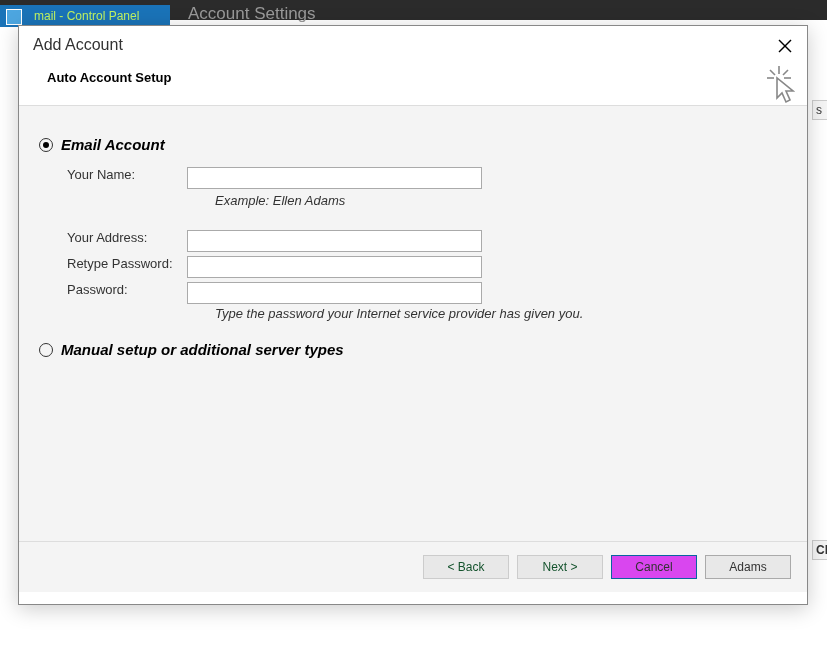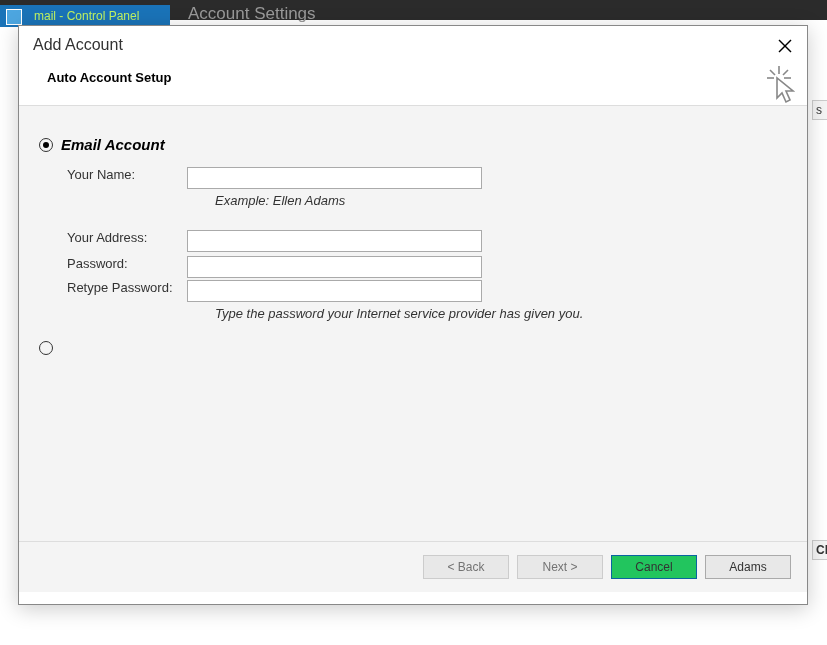--- a/index.html
+++ b/index.html
@@ -187,27 +187,27 @@
     .btn {
       min-width: 86px;
       height: 24px;
       border: 1px solid #aaa;
       background: #e8e8e8;
       font-size: 12px;
       cursor: pointer;
       color: #333;
     }
     .btn.disabled {
-      color: #737373;
+      color: #14532d;
       cursor: default;
       border-color: #ccc;
     }
     .btn.primary {
       border: 1px solid #0a64a0;
-      background: #22c55e;
+      background: #d946ef;
     }
   </style>
 </head>
 <body>
 
 <div class="backdrop"></div>
 <div class="ctrl-panel-tab">mail - Control Panel</div>
 <div class="bg-label">Account Settings</div>
 <div class="right-fragment">s</div>
 <div class="right-fragment f2">Cl</div>
@@ -252,33 +252,34 @@
           <span class="form-label">Your Name:</span>
           <input class="form-input" value="" style="">
         </div>
         <div class="form-hint">Example: Ellen Adams</div>
 
         <div class="form-row">
           <span class="form-label">Your Address:</span>
           <input class="form-input" value="" style="">
         </div>
 
+        <div class="form-row">
+          <span class="form-label">Retype Password:</span>
+          <input type="password" class="form-input" value="" style="">
+        </div>
         <div class="form-row gap-after">
           <span class="form-label">Password:</span>
           <input type="password" class="form-input" value="" style="">
         </div>
-        <div class="form-row">
-          <span class="form-label">Retype Password:</span>
-          <input type="password" class="form-input" value="" style="">
-        </div>
         <div class="form-hint last">Type the password your Internet service provider has given you.</div>
       </div>
 
       <div class="radio-row">
         <span class="radio"></span>
+        <span class="radio-label">Manual setup or additional server types</span>
       </div>
     </div>
 
   </div>
 
   <div class="dlg-footer">
     <button class="btn disabled">&lt; Back</button>
     <button class="btn disabled">Next &gt;</button>
     <button class="btn primary">Cancel</button>
     <button class="btn">Adams</button>

